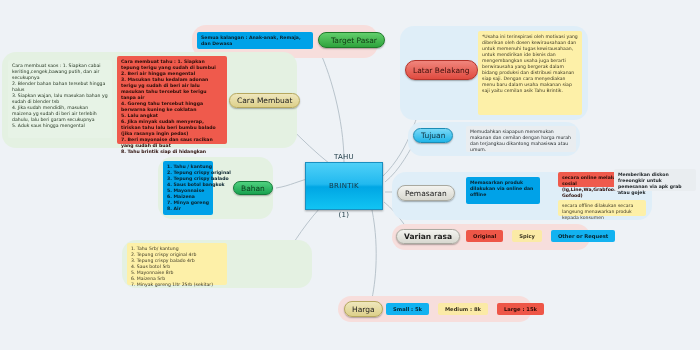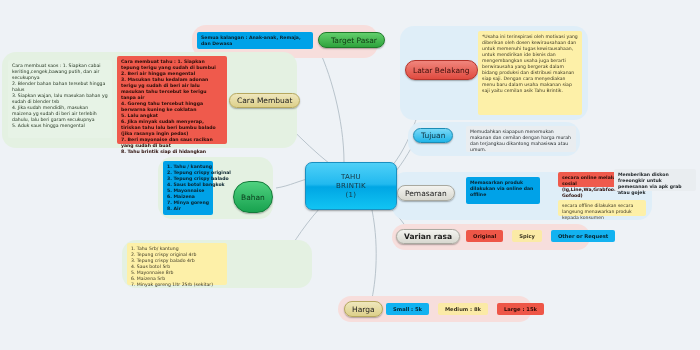--- a/index.html
+++ b/index.html
@@ -10,27 +10,27 @@
     overflow: hidden;
   }
   #canvas { position: relative; width: 700px; height: 350px; }
 
   svg.links { position: absolute; inset: 0; width: 700px; height: 350px; pointer-events: none; }
 
   .node { position: absolute; }
 
   
   .central {
-    left: 305px; top: 162px; width: 92px; height: 48px;
-    border-radius: 7px;
+    left: 305px; top: 162px; width: 78px; height: 48px;
+    border-radius: 0;
     background: linear-gradient(#4fd0f7 0%, #21b9ef 46%, #00a6e4 52%, #11c4f3 100%);
     border: 1px solid #1a8fc0;
     box-shadow: 0 1px 2px rgba(0,0,0,.35);
     display: flex; flex-direction: column; align-items: center; justify-content: center;
-    color: #16343f; font-size: 7px; line-height: 9px; text-align: center; letter-spacing:.3px;
+    color: #16343f; font-size: 7px; line-height: 9px; text-align: center; letter-spacing:.3px;gap:20px;
   }
 
   
   .pill {
     border-radius: 40px;
     display: flex; align-items: center; justify-content: center;
     font-size: 7.5px; color: #1c1c1c; white-space: nowrap;
     box-shadow: 0 1px 1.5px rgba(0,0,0,.3);
     padding: 0 7px;
   }
@@ -136,21 +136,21 @@
 5. Aduk saus hingga mengental</div>
   <div class="box red" style="left:117px; top:56px; width:110px; height:88px; white-space:pre-line; font-weight:bold;">Cara membuat tahu : 1. Siapkan tepung terigu yang sudah di bumbui
 2. Beri air hingga mengental
 3. Masukan tahu kedalam adonan terigu yg sudah di beri air lalu masukan tahu tersebut ke terigu tanpa air
 4. Goreng tahu tersebut hingga berwarna kuning ke coklatan
 5. Lalu angkat
 6. Jika minyak sudah menyerap, tiriskan tahu lalu beri bumbu balado (jika rasanya ingin pedas)
 7. Beri mayonaise dan saus racikan yang sudah di buat
 8. Tahu brintik siap di hidangkan</div>
 
-  <div class="node pill emerald" style="left:233px; top:181px; height:32px;">
+  <div class="node pill emerald" style="left:233px; top:181px; height:14px;">
     <span>Bahan</span>
   </div>
   <div class="box blue" style="left:163px; top:161px; width:50px; height:54px;">
     <ul class="lst">
       <li>1. Tahu / kantung</li>
       <li>2. Tepung crispy original</li>
       <li>3. Tepung crispy balado</li>
       <li>4. Saus botol bangkok</li>
       <li>5. Mayonnaise</li>
       <li>6. Maizena</li>

